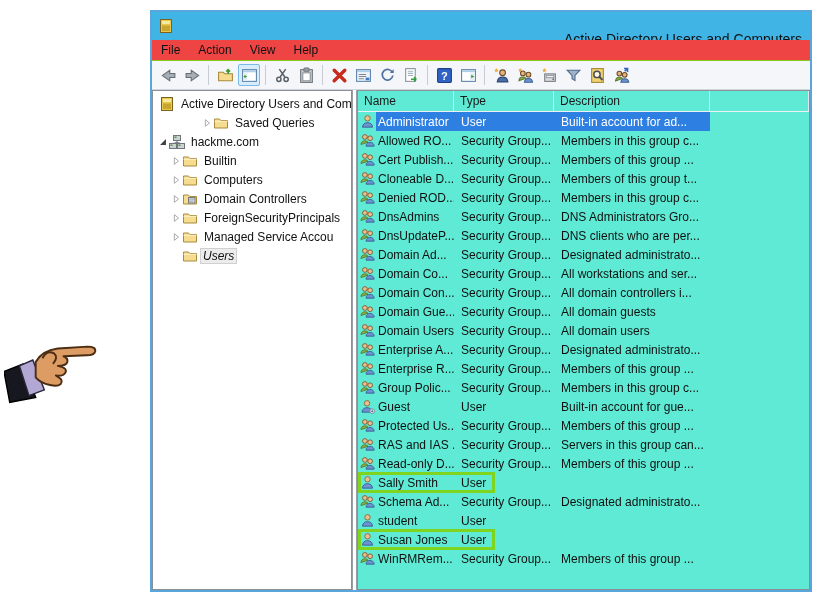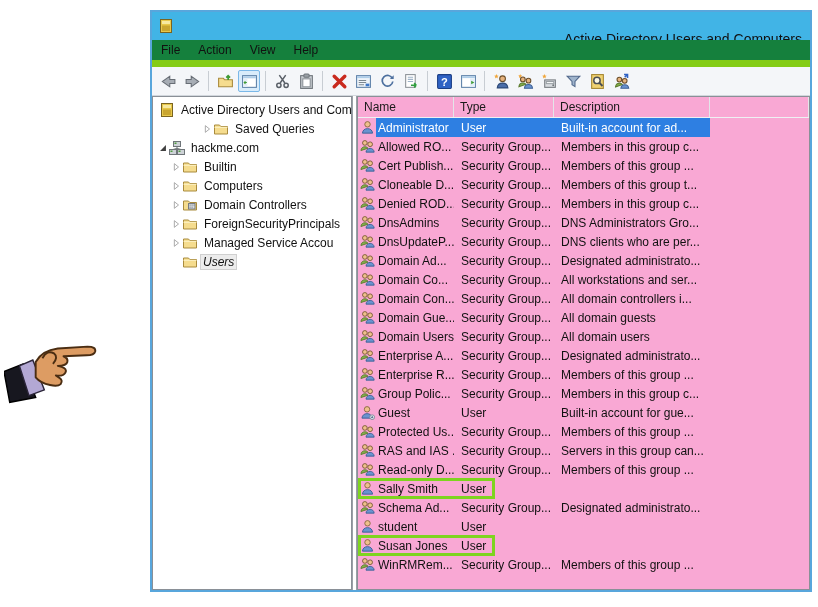--- a/index.html
+++ b/index.html
@@ -8,37 +8,37 @@
 
   
   .window{position:absolute;left:150px;top:10px;width:662px;height:582px;
           box-sizing:border-box;border:2px solid #58a6dc;background:#fff;
           display:flex;flex-direction:column;}
   .titlebar{height:28px;background:#41b4e6;display:flex;align-items:center;
             padding:0 8px 0 6px;flex:0 0 auto;}
   .titlebar .ico svg{width:16px;height:16px;display:block;}
   .title-text{flex:1;text-align:right;font-size:14px;color:#101010;white-space:nowrap;margin-top:25px;}
 
-  .menubar{height:20px;background:#15803d;display:flex;align-items:center;
-           font-size:12px;border-bottom:7px solid #84cc16;flex:0 0 auto;}
+  .menubar{height:20px;background:#ef4444;display:flex;align-items:center;
+           font-size:12px;border-bottom:1px solid #84cc16;flex:0 0 auto;}
   .menu-item{padding:0 9px;cursor:default;}
 
   .toolbar{height:28px;background:#f4f6f9;border-bottom:1px solid #d2d7dd;
            display:flex;align-items:center;padding:0 4px;flex:0 0 auto;}
   .tool-btn{width:22px;height:22px;display:flex;align-items:center;justify-content:center;
             margin:0 1px;border:1px solid transparent;border-radius:2px;box-sizing:border-box;}
   .tool-btn.active{border-color:#7ab8e8;background:#d9ecfb;}
   .tool-btn svg{width:17px;height:17px;display:block;}
   .tb-sep{width:1px;height:20px;background:#c8cdd3;margin:0 4px;flex:0 0 auto;}
 
   .content{flex:1;display:flex;min-height:0;}
   .tree-pane{width:200px;flex:0 0 auto;border:1px solid #8a9097;background:#fff;
              overflow:hidden;padding-top:3px;box-sizing:border-box;}
   .splitter{width:3px;background:#fff;border-left:1px solid #9aa0a6;border-right:1px solid #9aa0a6;flex:0 0 auto;}
-  .list-pane{flex:1;border:1px solid #8a9097;background:#f9a8d4;overflow:hidden;position:relative;min-width:0;}
+  .list-pane{flex:1;border:1px solid #8a9097;background:#5eead4;overflow:hidden;position:relative;min-width:0;}
 
   
   .tree-item{height:19px;display:flex;align-items:center;font-size:12px;white-space:nowrap;overflow:hidden;}
   .exp{width:13px;flex:0 0 auto;display:inline-flex;justify-content:center;}
   .exp svg{width:10px;height:10px;display:block;}
   .tree-item .node-ico svg{width:16px;height:16px;display:block;}
   .tree-label{margin-left:4px;padding:0 2px;}
   .tree-item.sel .tree-label{background:#ececec;border:1px solid #d0d0d0;margin-left:2px;font-style:italic;}
 
   

